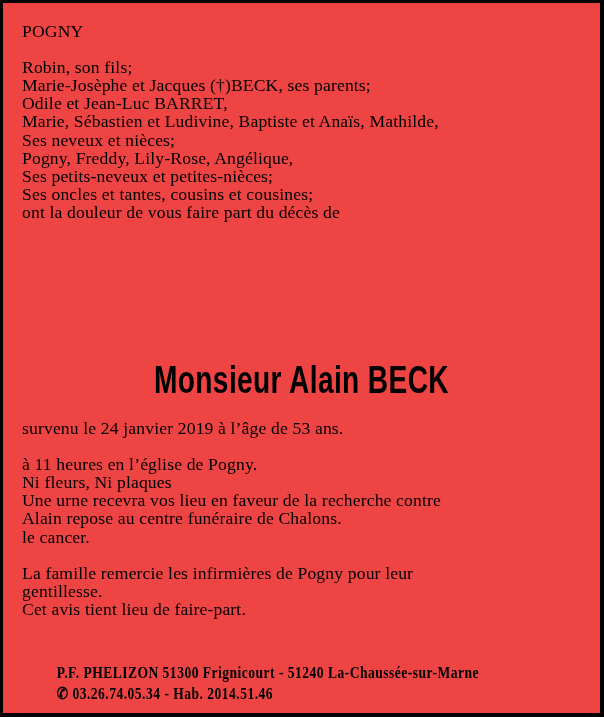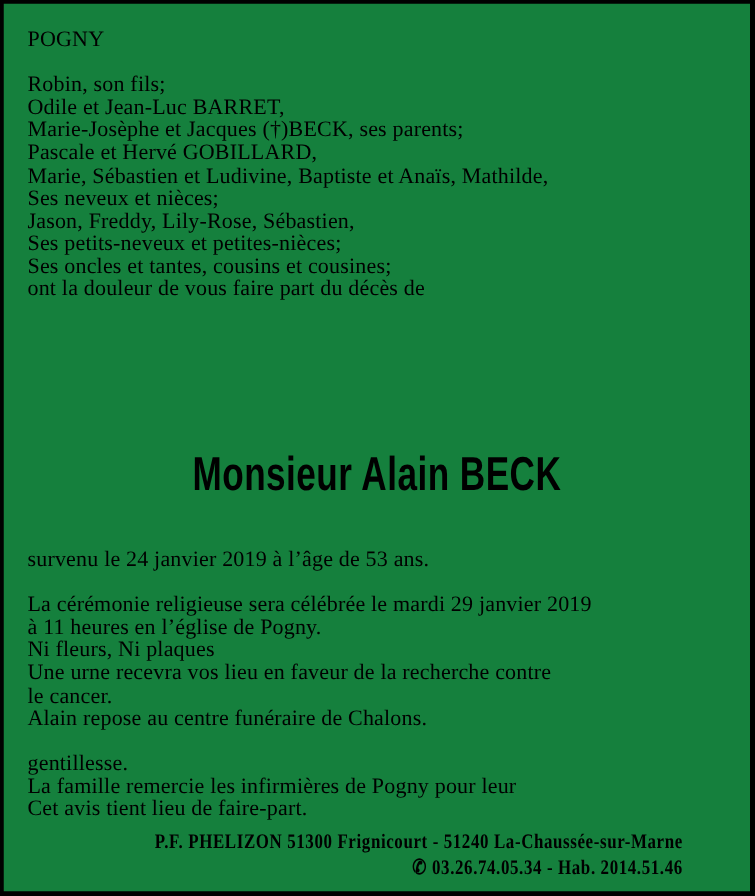--- a/index.html
+++ b/index.html
@@ -5,21 +5,21 @@
     html, body { margin: 0; padding: 0; background: #ffffff; }
     body { width: 604px; height: 717px; overflow: hidden; }
     .notice {
       position: absolute; left: 0; top: 0;
       width: 604px; height: 717px;
       box-sizing: border-box;
       border-top: 3px solid #000;
       border-left: 3px solid #000;
       border-right: 4px solid #000;
       border-bottom: 4px solid #000;
-      background: #15803d;
+      background: #ef4444;
       color: #000;
       font-family: "Liberation Serif", "DejaVu Serif", serif;
     }
     .body-text {
       position: absolute; left: 19px; top: 19px; right: 16px;
       font-size: 17.6px;
       line-height: 18.1px;
       letter-spacing: 0.15px;
     }
     .line { display: block; white-space: nowrap; height: 18.1px; }
@@ -29,68 +29,66 @@
       text-align: center;
       font-family: "Liberation Sans", "DejaVu Sans", sans-serif;
       font-weight: bold;
       font-size: 38px;
       line-height: 44px;
       transform: scaleX(0.74);
       transform-origin: 50% 50%;
       letter-spacing: 0.5px;
     }
     .lower-text {
-      position: absolute; left: 19px; top: 435px; right: 16px;
+      position: absolute; left: 19px; top: 416px; right: 16px;
       font-size: 17.6px;
       line-height: 18.1px;
       letter-spacing: 0.15px;
     }
     .footer {
       position: absolute; left: 0; right: 0; top: 659px;
-      text-align: right;
+      text-align: left;
       font-family: "Liberation Serif", "DejaVu Serif", serif;
       font-weight: bold;
       font-size: 16.5px;
       line-height: 21px;
     }
     .footer .fline { display: block; transform: scaleX(0.82); transform-origin: 50% 50%; white-space: nowrap; letter-spacing: 0.6px; }
   </style>
 </head>
 <body>
 
 <div class="notice">
   <div class="body-text">
     <span class="line">POGNY</span>
     <span class="gap"></span>
     <span class="line">Robin, son fils;</span>
+    <span class="line">Marie-Josèphe et Jacques (†)BECK, ses parents;</span>
     <span class="line">Odile et Jean-Luc BARRET,</span>
-    <span class="line">Marie-Josèphe et Jacques (†)BECK, ses parents;</span>
-    <span class="line">Pascale et Hervé GOBILLARD,</span>
     <span class="line">Marie, Sébastien et Ludivine, Baptiste et Anaïs, Mathilde,</span>
     <span class="line">Ses neveux et nièces;</span>
-    <span class="line">Jason, Freddy, Lily-Rose, Sébastien,</span>
+    <span class="line">Pogny, Freddy, Lily-Rose, Angélique,</span>
     <span class="line">Ses petits-neveux et petites-nièces;</span>
     <span class="line">Ses oncles et tantes, cousins et cousines;</span>
     <span class="line">ont la douleur de vous faire part du décès de</span>
   </div>
 
   <div class="name-title">Monsieur Alain BECK</div>
 
   <div class="lower-text">
     <span class="line">survenu le 24 janvier 2019 à l’âge de 53 ans.</span>
     <span class="gap"></span>
-    <span class="line">La cérémonie religieuse sera célébrée le mardi 29 janvier 2019</span>
     <span class="line">à 11 heures en l’église de Pogny.</span>
     <span class="line">Ni fleurs, Ni plaques</span>
     <span class="line">Une urne recevra vos lieu en faveur de la recherche contre</span>
+    <span class="line">Alain repose au centre funéraire de Chalons.</span>
     <span class="line">le cancer.</span>
-    <span class="line">Alain repose au centre funéraire de Chalons.</span>
     <span class="gap"></span>
+    <span class="line">La famille remercie les infirmières de Pogny pour leur</span>
     <span class="line">gentillesse.</span>
-    <span class="line">La famille remercie les infirmières de Pogny pour leur</span>
     <span class="line">Cet avis tient lieu de faire-part.</span>
   </div>
 
   <div class="footer">
     <span class="fline">P.F. PHELIZON 51300 Frignicourt - 51240 La-Chaussée-sur-Marne</span>
     <span class="fline"><span>✆</span><span> 03.26.74.05.34 - Hab. 2014.51.46</span></span>
   </div>
 </div>
 
 </body></html>

